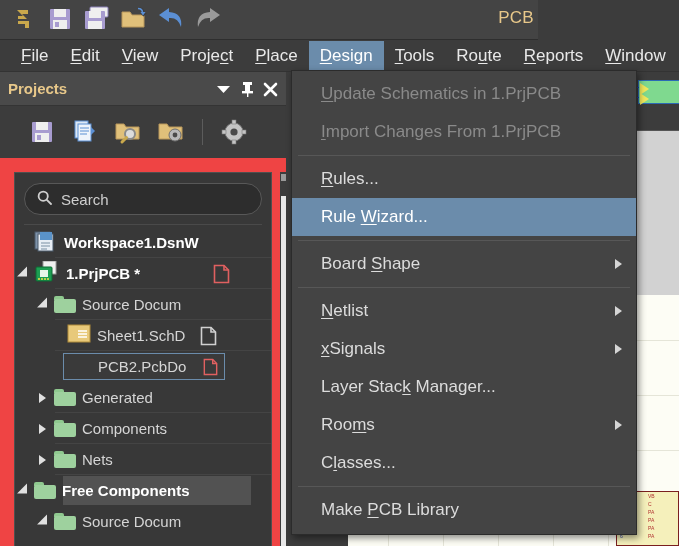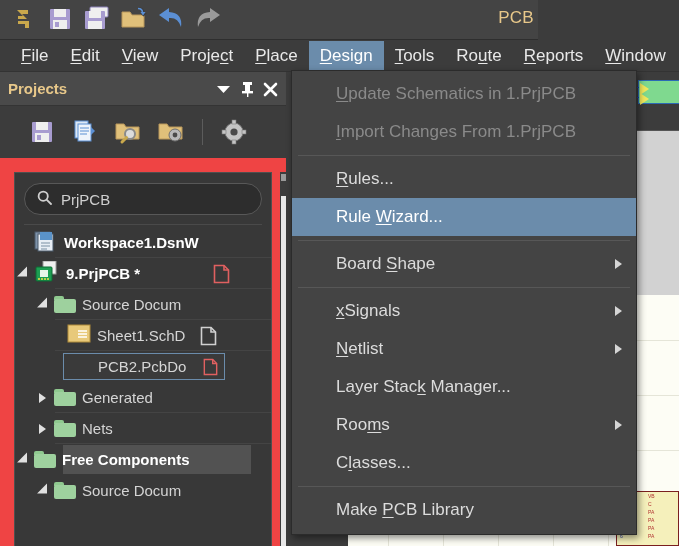--- a/index.html
+++ b/index.html
@@ -104,21 +104,21 @@
 
   
   #dropdown {
     position: absolute; left: 291px; top: 70px; width: 346px;
     background: #444444; border: 1px solid #2b2b2b;
     box-shadow: 2px 3px 7px rgba(0,0,0,.45);
     padding: 4px 0 5px 0; z-index: 50;
   }
   .mi {
     height: 38px; display: flex; align-items: center;
-    padding-left: 44px; padding-right: 10px;
+    padding-left: 29px; padding-right: 10px;
     color: #dcdcdc; font-size: 17px; cursor: pointer; position: relative;
     white-space: nowrap;
   }
   .mi.disabled { color: #8a8a8a; cursor: default; }
   .mi.highlight { background: #6b8cab; color: #ffffff; }
   .mi .arrow {
     position: absolute; right: 14px; top: 50%; margin-top: -5px;
     width: 0; height: 0; border-left: 7px solid #d5d5d5;
     border-top: 5px solid transparent; border-bottom: 5px solid transparent;
   }
@@ -369,21 +369,21 @@
 
     <div id="tree-wrap">
 
       <div id="searchbox">
         <span>
           <svg width="15" height="15" viewBox="0 0 15 15">
             <circle cx="6.2" cy="6.2" r="4.6" fill="none" stroke="#cfcfcf" stroke-width="1.8"></circle>
             <path d="M9.8 9.8 L14 14" stroke="#cfcfcf" stroke-width="1.8" stroke-linecap="round"></path>
           </svg>
         </span>
-        <span id="search-text">PrjPCB</span>
+        <span id="search-text">Search</span>
       </div>
       <div id="tree-sep"></div>
 
       <div class="tree">
 
         <div class="trow root">
           <span class="twisty-gap"></span>
           <span>
             <svg width="24" height="22" viewBox="0 0 24 22">
               <rect x="1" y="2" width="15" height="17" fill="#7e93aa" stroke="#4a5a6b"></rect>
@@ -399,21 +399,21 @@
         <div class="trow proj">
           <span class="twisty-d"></span>
           <span>
             <svg width="26" height="22" viewBox="0 0 26 22">
               <rect x="9" y="0" width="13" height="13" fill="#f0f0f0" stroke="#9a9a9a"></rect>
               <rect x="2" y="6" width="16" height="14" rx="1" fill="#1d9e52" stroke="#0d6b33"></rect>
               <rect x="6" y="9" width="8" height="7" fill="#e8f5e8"></rect>
               <path d="M4 18 h2 M7 18 h2 M10 18 h2 M13 18 h2" stroke="#f0e04a" stroke-width="1.6"></path>
             </svg>
           </span>
-          <span class="lbl">9.PrjPCB *</span>
+          <span class="lbl">1.PrjPCB *</span>
           <span style="position:absolute; left:198px; top:6px;">
             <svg width="17" height="20" viewBox="0 0 17 20">
               <path d="M1.5 1.5 L11 1.5 L15.5 6 L15.5 18.5 L1.5 18.5 Z" fill="none" stroke="#e06060" stroke-width="1.6"></path>
               <path d="M11 1.5 L11 6 L15.5 6" fill="none" stroke="#e06060" stroke-width="1.6"></path>
             </svg>
           </span>
           <span class="row-line"></span>
         </div>
 
         <div class="trow" style="padding-left:24px;">
@@ -459,20 +459,26 @@
           </span>
         </div>
 
         <div class="trow" style="padding-left:24px;">
           <span class="twisty-r"></span>
           <span class="ic-folder" style="margin-left:2px;"></span>
           <span class="lbl">Generated</span>
           <span class="row-line"></span>
         </div>
 
+        <div class="trow" style="padding-left:24px;">
+          <span class="twisty-r"></span>
+          <span class="ic-folder" style="margin-left:2px;"></span>
+          <span class="lbl">Components</span>
+          <span class="row-line"></span>
+        </div>
 
         <div class="trow" style="padding-left:24px;">
           <span class="twisty-r"></span>
           <span class="ic-folder" style="margin-left:2px;"></span>
           <span class="lbl">Nets</span>
           <span class="row-line"></span>
         </div>
 
         <div class="trow freedoc" style="padding-left:4px; background:none;">
           <span class="twisty-d"></span>
@@ -517,28 +523,28 @@
     <div class="msep"></div>
 
     <div class="mi">
       <span>Board <span style="text-decoration:underline;text-underline-offset:2px">S</span>hape</span>
       <span class="arrow"></span>
     </div>
 
     <div class="msep"></div>
 
     <div class="mi">
+      <span><span style="text-decoration:underline;text-underline-offset:2px">N</span>etlist</span>
+      <span class="arrow"></span>
+    </div>
+    <div class="mi">
       <span><span style="text-decoration:underline;text-underline-offset:2px">x</span>Signals</span>
       <span class="arrow"></span>
     </div>
     <div class="mi">
-      <span><span style="text-decoration:underline;text-underline-offset:2px">N</span>etlist</span>
-      <span class="arrow"></span>
-    </div>
-    <div class="mi">
       <span>Layer Stac<span style="text-decoration:underline;text-underline-offset:2px">k</span> Manager...</span>
     </div>
     <div class="mi">
       <span>Roo<span style="text-decoration:underline;text-underline-offset:2px">m</span>s</span>
       <span class="arrow"></span>
     </div>
     <div class="mi">
       <span>C<span style="text-decoration:underline;text-underline-offset:2px">l</span>asses...</span>
     </div>
 

